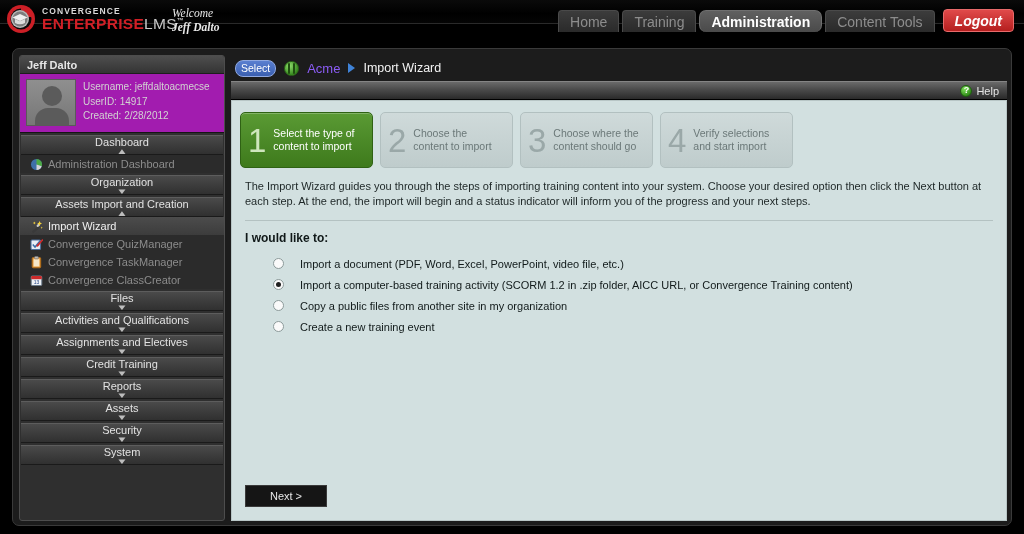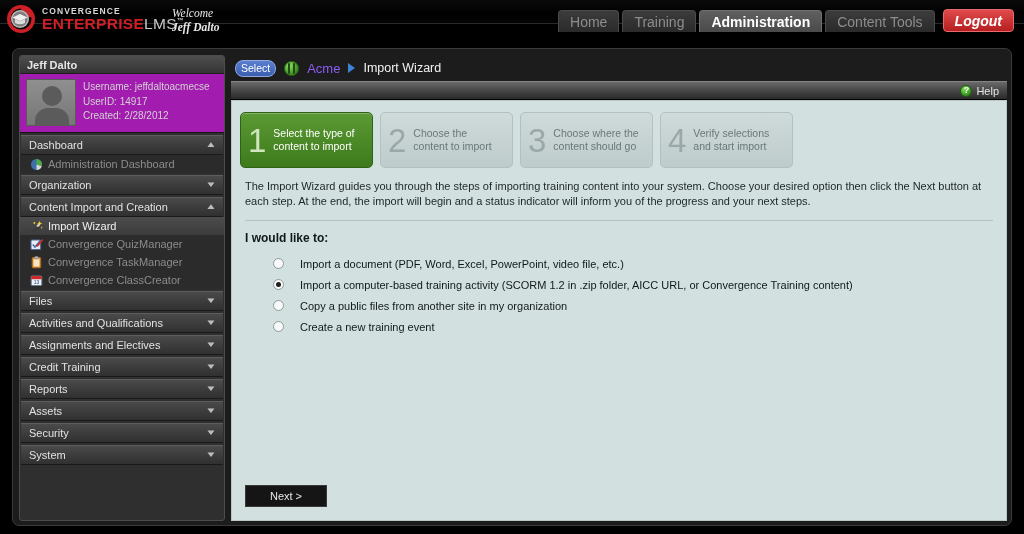--- a/index.html
+++ b/index.html
@@ -52,20 +52,21 @@
     font-size: 14px; color: #8d8d8d;
     background: linear-gradient(#3c3c3c, #2a2a2a);
     border: 1px solid #4a4a4a; border-bottom: none;
     border-radius: 4px 4px 0 0;
     cursor: pointer; white-space: nowrap;
   }
   .navtab.active {
     color: #fff; font-weight: bold;
     background: linear-gradient(#606060, #4a4a4a);
     border-color: #6f6f6f;
+    border-radius: 7px;
   }
   .navtab.logout {
     color: #fff; font-weight: bold;
     background: linear-gradient(#e04a4a, #b51f1f);
     border: 1px solid #e86a6a; border-radius: 4px;
     margin-left: 5px; height: 23px; font-style: italic;
   }
 
   
   .frame {
@@ -122,20 +123,21 @@
   .menu { padding: 0; }
   .menu-group {
     height: 20px; margin: 2px 1px 0 1px;
     padding: 0 8px;
     display: flex; align-items: center; justify-content: space-between;
     font-size: 11px; color: #e2e2e2;
     background: linear-gradient(#4a4a4a, #303030);
     border-top: 1px solid #5d5d5d;
     border-bottom: 1px solid #1a1a1a;
     cursor: pointer;
+    flex-direction: column;
   }
   .chev {
     font-size: 8px; color: #bdbdbd; line-height: 1;
     transform: scaleX(1.5);
   }
   .subitem {
     height: 18px; padding: 0 10px;
     display: flex; align-items: center; gap: 5px;
     font-size: 11px; color: #8c8c8c;
     cursor: pointer;
@@ -334,21 +336,21 @@
         </span>
         <span>Administration Dashboard</span>
       </div>
 
       <div class="menu-group">
         <span>Organization</span>
         <span class="chev">▼</span>
       </div>
 
       <div class="menu-group">
-        <span>Content Import and Creation</span>
+        <span>Assets Import and Creation</span>
         <span class="chev">▲</span>
       </div>
       <div class="subitem active">
         <span class="ico">
           <svg width="13" height="13" viewBox="0 0 13 13">
             <rect x="1.5" y="8.5" width="8.5" height="2.3" rx="1" fill="#3a3a3a" transform="rotate(-40 5.7 9.6)"></rect>
             <rect x="6.5" y="4.3" width="3.4" height="2.3" rx="1" fill="#c9c9c9" transform="rotate(-40 8.2 5.4)"></rect>
             <path d="M9.6 1 l.75 1.7 1.7.75-1.7.75L9.6 5.9 8.85 4.2 7.15 3.45l1.7-.75z" fill="#f5d23c"></path>
             <path d="M4.3 1.6 l.45 1 1 .45-1 .45-.45 1-.45-1-1-.45 1-.45z" fill="#f5d23c"></path>
             <path d="M11.7 6.6 l.35.8.8.35-.8.35-.35.8-.35-.8-.8-.35.8-.35z" fill="#f5d23c"></path>

